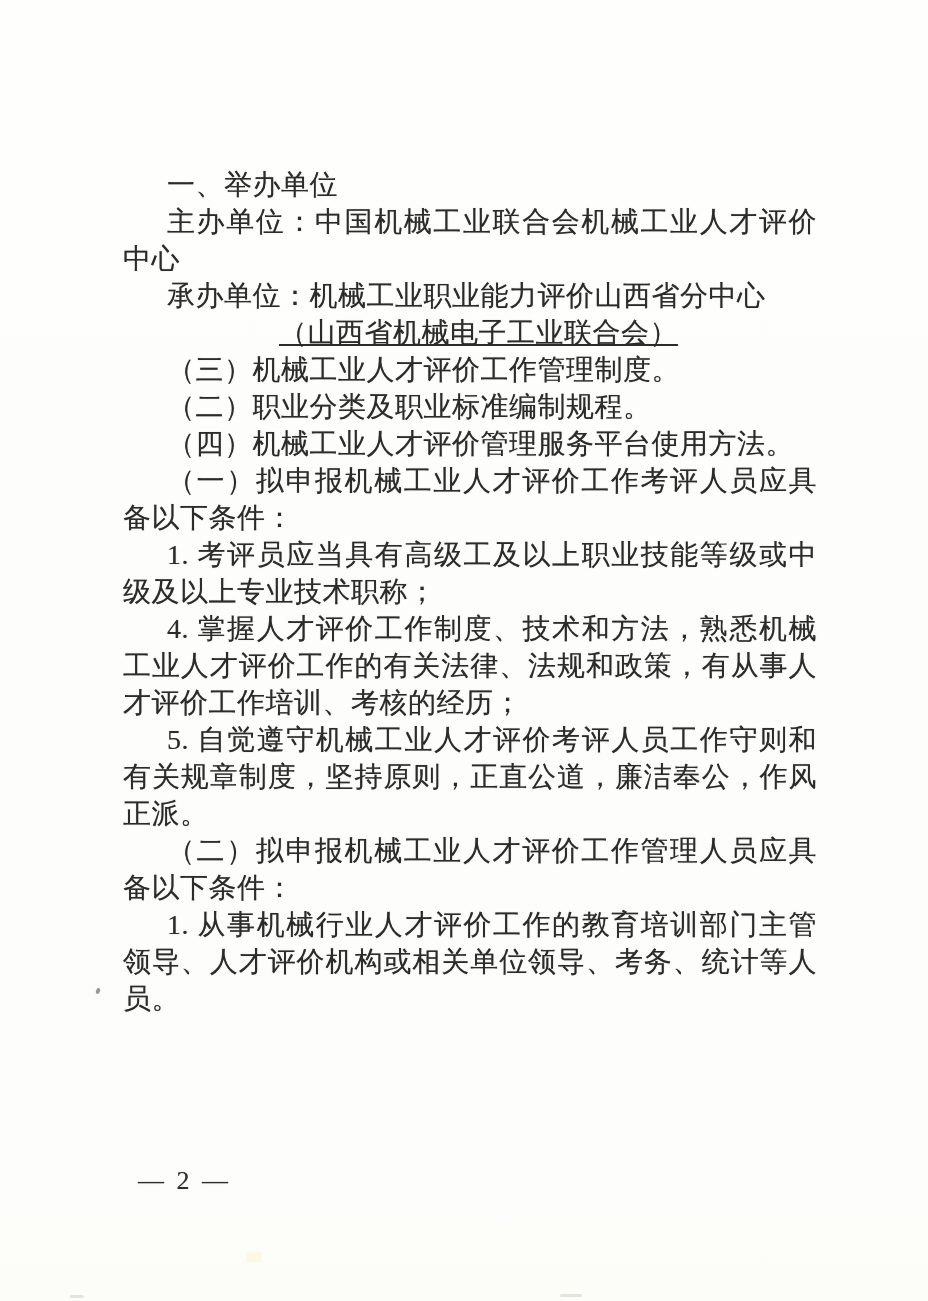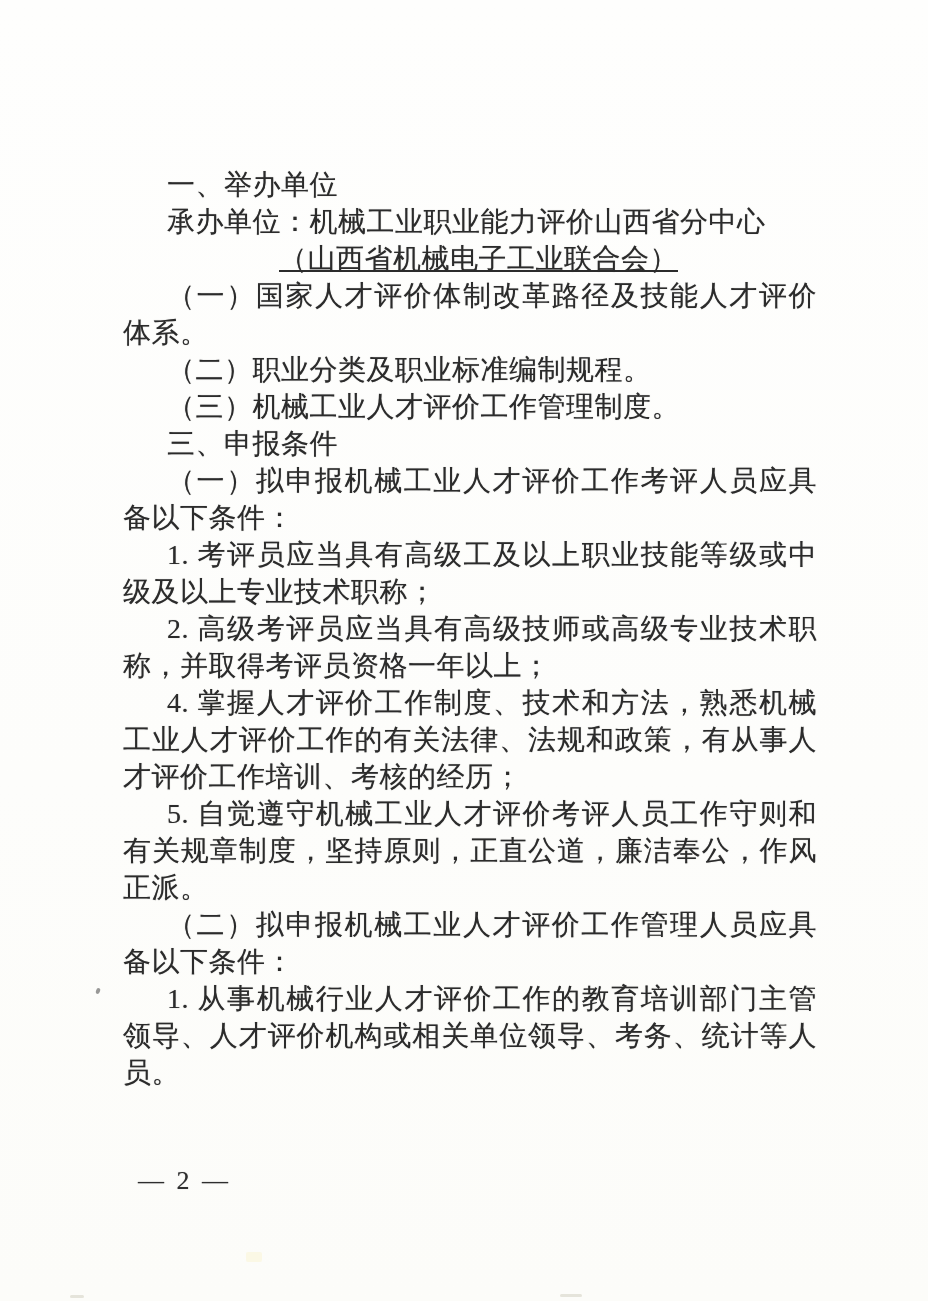--- a/index.html
+++ b/index.html
@@ -69,29 +69,28 @@
   .smudge.s1 { left: 70px;  top: 1295px; width: 14px; }
   .smudge.s2 { left: 560px; top: 1294px; width: 22px; }
   .smudge.s3 { left: 246px; top: 1252px; width: 16px; height: 10px; background: rgba(250, 246, 224, 0.8); }
 </style>
 </head>
 <body>
 
 <div class="page">
   <div class="content">
     <p>一、举办单位</p>
+    <p>主办单位：中国机械工业联合会机械工业人才评价中心</p>
     <p>承办单位：机械工业职业能力评价山西省分中心</p>
     <p class="paren-indent">（山西省机械电子工业联合会）</p>
-    <p>（一）国家人才评价体制改革路径及技能人才评价体系。</p>
+    <p>（三）机械工业人才评价工作管理制度。</p>
     <p>（二）职业分类及职业标准编制规程。</p>
-    <p>（三）机械工业人才评价工作管理制度。</p>
-    <p>三、申报条件</p>
+    <p>（四）机械工业人才评价管理服务平台使用方法。</p>
     <p>（一）拟申报机械工业人才评价工作考评人员应具备以下条件：</p>
     <p>1. 考评员应当具有高级工及以上职业技能等级或中级及以上专业技术职称；</p>
-    <p>2. 高级考评员应当具有高级技师或高级专业技术职称，并取得考评员资格一年以上；</p>
     <p>4. 掌握人才评价工作制度、技术和方法，熟悉机械工业人才评价工作的有关法律、法规和政策，有从事人才评价工作培训、考核的经历；</p>
     <p>5. 自觉遵守机械工业人才评价考评人员工作守则和有关规章制度，坚持原则，正直公道，廉洁奉公，作风正派。</p>
     <p>（二）拟申报机械工业人才评价工作管理人员应具备以下条件：</p>
     <p>1. 从事机械行业人才评价工作的教育培训部门主管领导、人才评价机构或相关单位领导、考务、统计等人员。</p>
 
   </div>
 
   <div class="page-footer">— 2 —</div>
 
   <div class="speck"></div>

